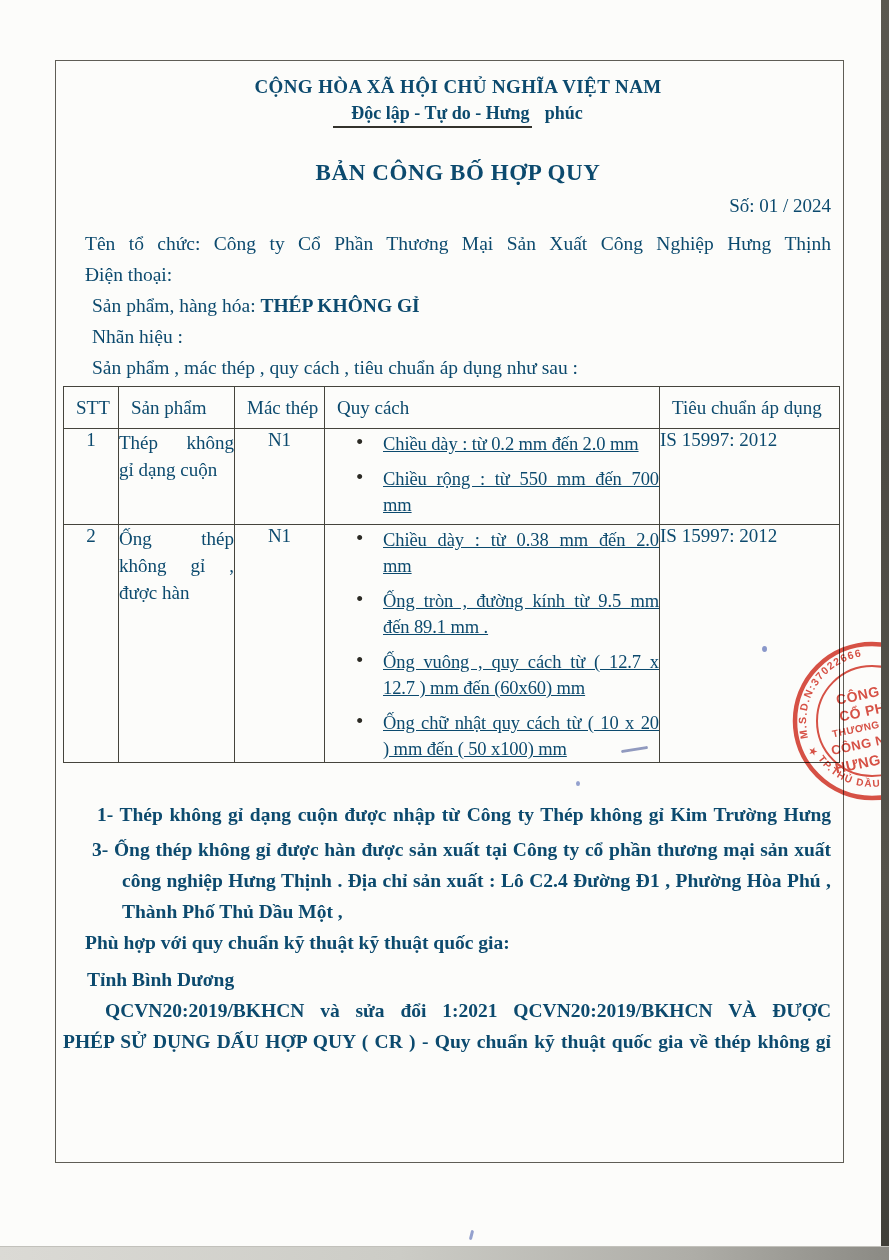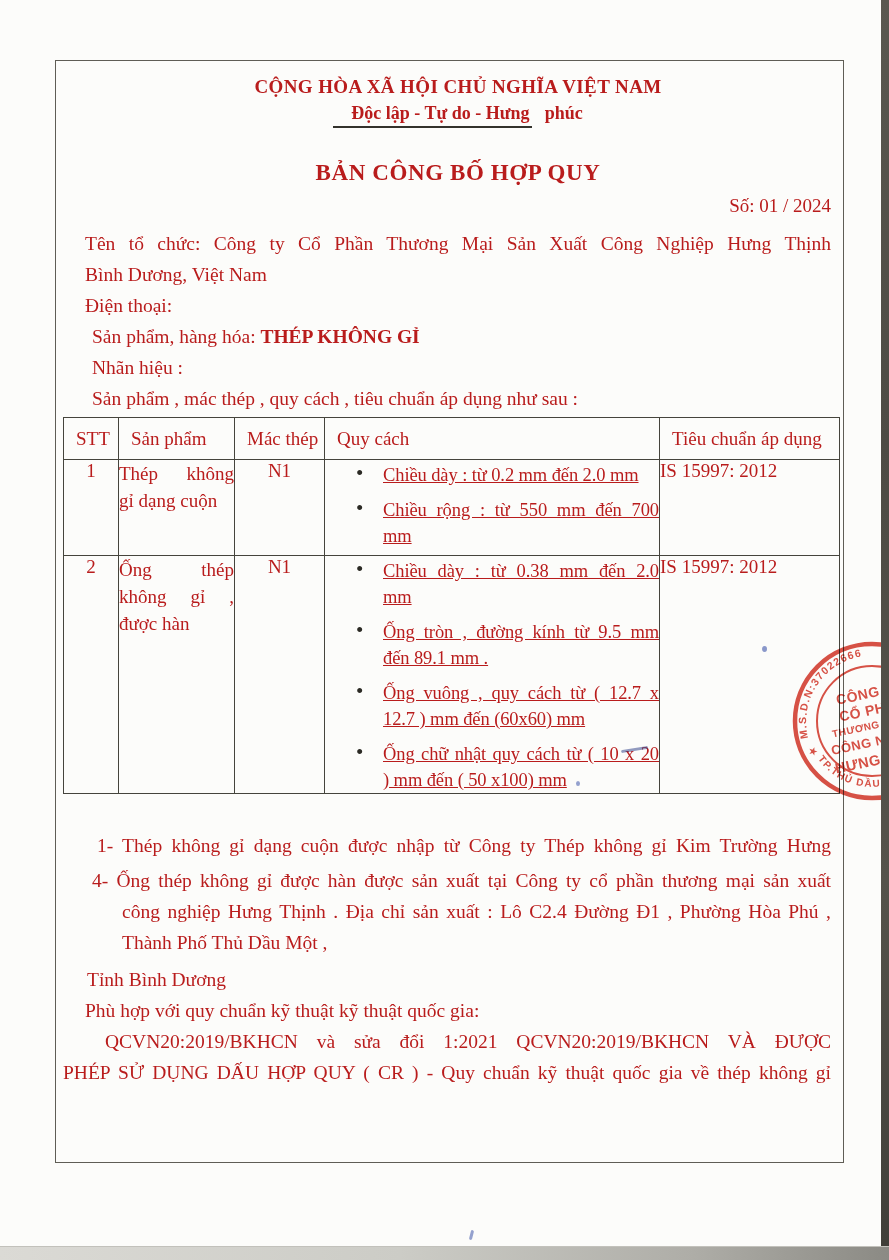--- a/index.html
+++ b/index.html
@@ -1,20 +1,20 @@
 <!DOCTYPE html>
 <html><head>
 <meta charset="utf-8">
 <style>
   html,body{margin:0;padding:0;background:#e8e8e4;}
   .page{
     position:relative;width:889px;height:1260px;margin:0 auto;
     background:#fcfcfa;overflow:hidden;
     font-family:"Liberation Serif","DejaVu Serif",serif;
-    color:#b91c1c;
+    color:#0c4a6e;
   }
   .border-box{
     position:absolute;left:55px;top:60px;width:789px;height:1103px;
     border:1.6px solid #5f5d55;box-sizing:border-box;background:transparent;
   }
   .content{
     position:absolute;left:56px;top:61px;width:788px;box-sizing:border-box;
     padding:14px 13px 0 29px;
   }
   .center{text-align:center;}
@@ -47,21 +47,21 @@
   th.c,td.c{text-align:center;padding-left:0;}
   td.cell-pad{padding:8px 10px 8px 12px;}
   td.stt-cell,td.mac-cell{padding-top:9px;}
   td.row1{height:96px;}
   .sp-line{line-height:27px;white-space:nowrap;}
   .qc-cell{padding:7px 9px 10px 0;text-decoration:underline;}
   .qc-item{position:relative;padding-left:58px;margin-top:9px;}
   .qc-item:first-child{margin-top:2px;}
   .qc-item::before{content:"\2022";position:absolute;left:31px;top:-1px;font-size:21px;color:#2b2a24;}
   .qc-line{font-size:18.5px;line-height:26px;white-space:nowrap;letter-spacing:-.1px;}
-  .notes{margin-top:36px;}
+  .notes{margin-top:36px;font-weight:bold;}
   .note-line{font-size:19.5px;line-height:31px;margin:0;}
   .mt4{margin-top:4px;}
   .mt6{margin-top:6px;}
   .full-left{margin-left:-22px;}
 
   .stamp{
     position:absolute;left:772px;top:621px;width:200px;height:200px;
     mix-blend-mode:multiply;opacity:.95;
     font-family:"Liberation Sans","DejaVu Sans",sans-serif;
   }
@@ -92,21 +92,20 @@
 
   <div class="content">
 
     <p class="nat-title center">CỘNG HÒA XÃ HỘI CHỦ NGHĨA VIỆT NAM</p>
     <p class="motto center"><span class="motto-underline">Độc lập - Tự do - Hưng</span><span class="motto-tail">phúc</span></p>
 
     <p class="doc-title center">BẢN CÔNG BỐ HỢP QUY</p>
     <p class="doc-no center">Số: 01 / 2024</p>
 
     <p class="para first-para jl">Tên tổ chức: Công ty Cổ Phần Thương Mại Sản Xuất Công Nghiệp Hưng Thịnh</p>
-    <p class="para">Bình Dương, Việt Nam</p>
     <p class="para">Điện thoại:</p>
     <p class="para ind7"><span>Sản phẩm, hàng hóa: </span><span class="bold">THÉP KHÔNG GỈ</span></p>
     <p class="para ind7">Nhãn hiệu :</p>
     <p class="para ind7">Sản phẩm , mác thép , quy cách , tiêu chuẩn áp dụng như sau :</p>
 
     <table class="spec">
       <colgroup>
         <col style="width:55px">
           <col style="width:116px">
           <col style="width:90px">
@@ -165,25 +164,25 @@
             <div class="qc-line">) mm đến ( 50 x100) mm</div>
           </div>
         </td>
         <td class="cell-pad">IS 15997: 2012</td>
       </tr>
     </tbody>
       </table>
 
     <div class="notes">
       <p class="note-line ind12 jl">1- Thép không gỉ dạng cuộn được nhập từ Công ty Thép không gỉ Kim Trường Hưng</p>
-      <p class="note-line ind7 jl mt4">4- Ống thép không gỉ được hàn được sản xuất tại Công ty cổ phần thương mại sản xuất</p>
+      <p class="note-line ind7 jl mt4">3- Ống thép không gỉ được hàn được sản xuất tại Công ty cổ phần thương mại sản xuất</p>
       <p class="note-line ind37 jl">công nghiệp Hưng Thịnh . Địa chỉ sản xuất : Lô C2.4 Đường Đ1 , Phường Hòa Phú ,</p>
       <p class="note-line ind37">Thành Phố Thủ Dầu Một ,</p>
+      <p class="note-line">Phù hợp với quy chuẩn kỹ thuật kỹ thuật quốc gia:</p>
       <p class="note-line ind2 mt6">Tỉnh Bình Dương</p>
-      <p class="note-line">Phù hợp với quy chuẩn kỹ thuật kỹ thuật quốc gia:</p>
       <p class="note-line ind20 jl">QCVN20:2019/BKHCN và sửa đổi 1:2021 QCVN20:2019/BKHCN VÀ ĐƯỢC</p>
       <p class="note-line full-left jl">PHÉP SỬ DỤNG DẤU HỢP QUY ( CR ) - Quy chuẩn kỹ thuật quốc gia về thép không gỉ</p>
     </div>
 
   </div>
 
   <svg class="stamp" width="200" height="200" viewBox="0 0 200 200">
     <g fill="none" stroke="#d7483c">
       <circle cx="100" cy="100" r="77" stroke-width="4.5"></circle>
       <circle cx="100" cy="100" r="55" stroke-width="2"></circle>

